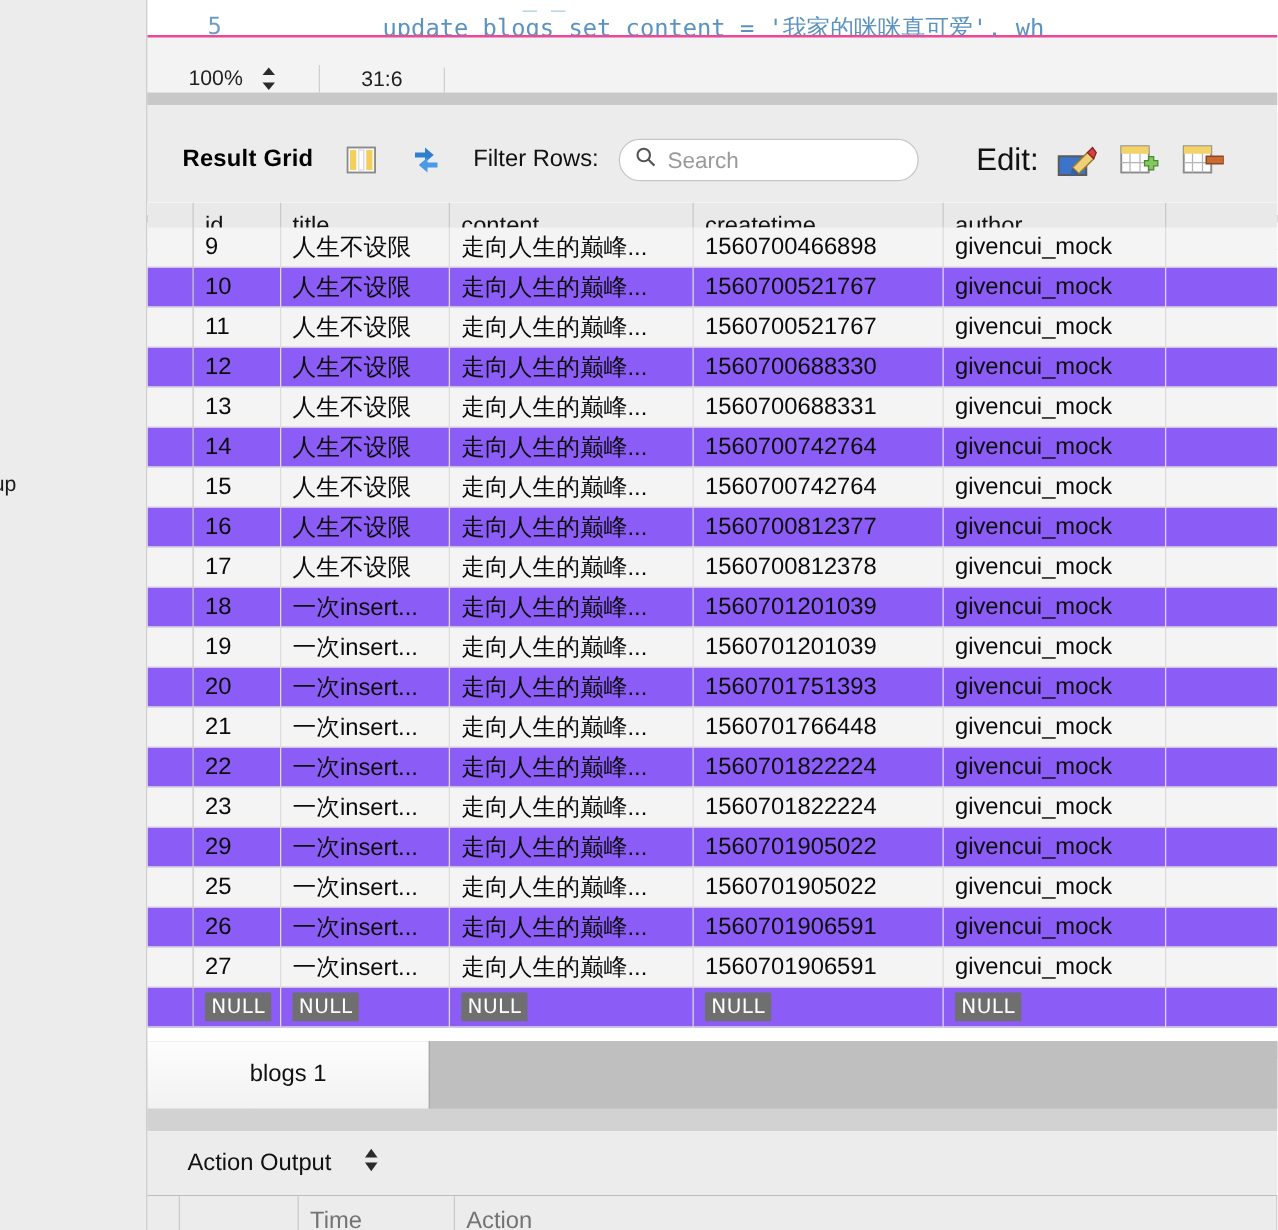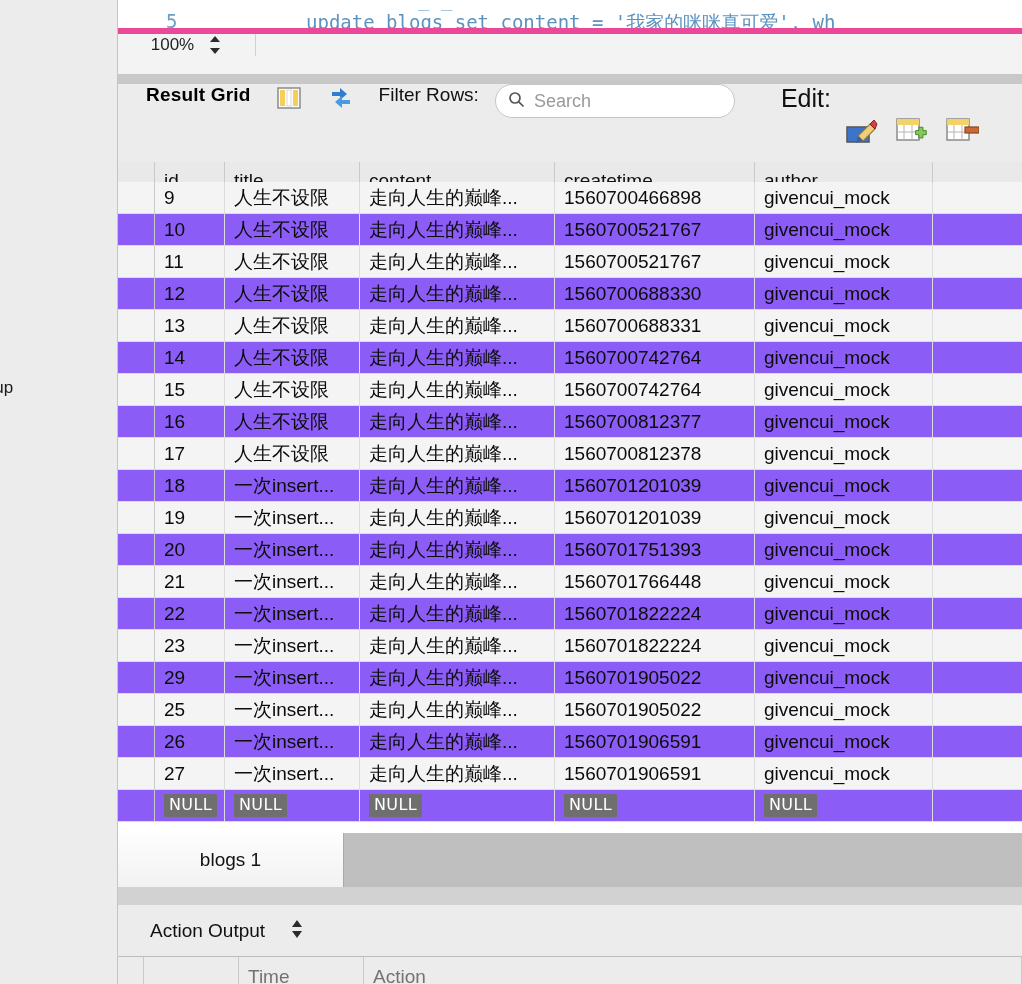--- a/index.html
+++ b/index.html
@@ -42,44 +42,44 @@
   }
   .sql-ghost {
     position: absolute; left: 300px; top: -14px;
     font-family: "DejaVu Sans Mono", monospace;
     font-size: 19px; color: #8fb8d8; white-space: nowrap;
   }
 
   
   .statusbar {
     position: absolute; left: 118px; top: 28px; width: 904px; height: 46px;
-    background: #f3f3f3; border-top: 6px solid #ec4899;
-    display: flex; align-items: flex-start;
+    background: #f3f3f3; border-top: 2px solid #ec4899;
+    display: flex; align-items: flex-end;
   }
   .sb-cell {
     display: flex; align-items: center; justify-content: center;
     border-right: 1px solid #cfcfcf; position: relative;
   }
   .sb-zoom { width: 138px; gap: 14px; }
   .sb-pos  { width: 100px; }
   .sb-rest { flex: 1; border-right: none; }
   .sb-text { font-size: 17px; color: #1f1f1f; }
   .stepper { display: flex; flex-direction: column; align-items: center; line-height: 0; }
   .stepper svg { display: block; }
 
   .statusbar-shadow {
     position: absolute; left: 118px; top: 74px; width: 904px; height: 10px;
     background: #c8c8c8;
   }
 
   
   .rg-toolbar {
     position: absolute; left: 118px; top: 84px; width: 904px; height: 94px;
-    background: #ececec; border-bottom: 3px solid #14532d;
-    display: flex; 
+    background: #ececec; border-bottom: 6px solid #14532d;
+    display: flex; align-items: center;
   }
   .rg-title {
     margin-left: 28px; font-size: 19px; font-weight: bold; color: #000;
     letter-spacing: .2px;
   }
   .rg-icon-btn {
     margin-left: 24px; width: 28px; height: 28px;
     display: flex; align-items: center; justify-content: center;
   }
   .rg-filter-label { margin-left: 24px; font-size: 19px; color: #111; }
@@ -214,20 +214,23 @@
 
   <div class="statusbar">
     <div class="sb-cell sb-zoom">
       <span class="sb-text">100%</span>
       <span class="stepper">
         <svg width="14" height="22" viewBox="0 0 14 22">
           <path d="M7 2 L12 8 L2 8 Z" fill="#2b2b2b"></path>
           <path d="M7 20 L12 14 L2 14 Z" fill="#2b2b2b"></path>
         </svg>
       </span>
+    </div>
+    <div class="sb-cell sb-pos">
+      <span class="sb-text">31:6</span>
     </div>
     <div class="sb-cell sb-rest"></div>
   </div>
   <div class="statusbar-shadow"></div>
 
   <div class="rg-toolbar">
     <span class="rg-title">Result Grid</span>
 
     <span class="rg-icon-btn">
       <svg width="24" height="24" viewBox="0 0 24 24">

